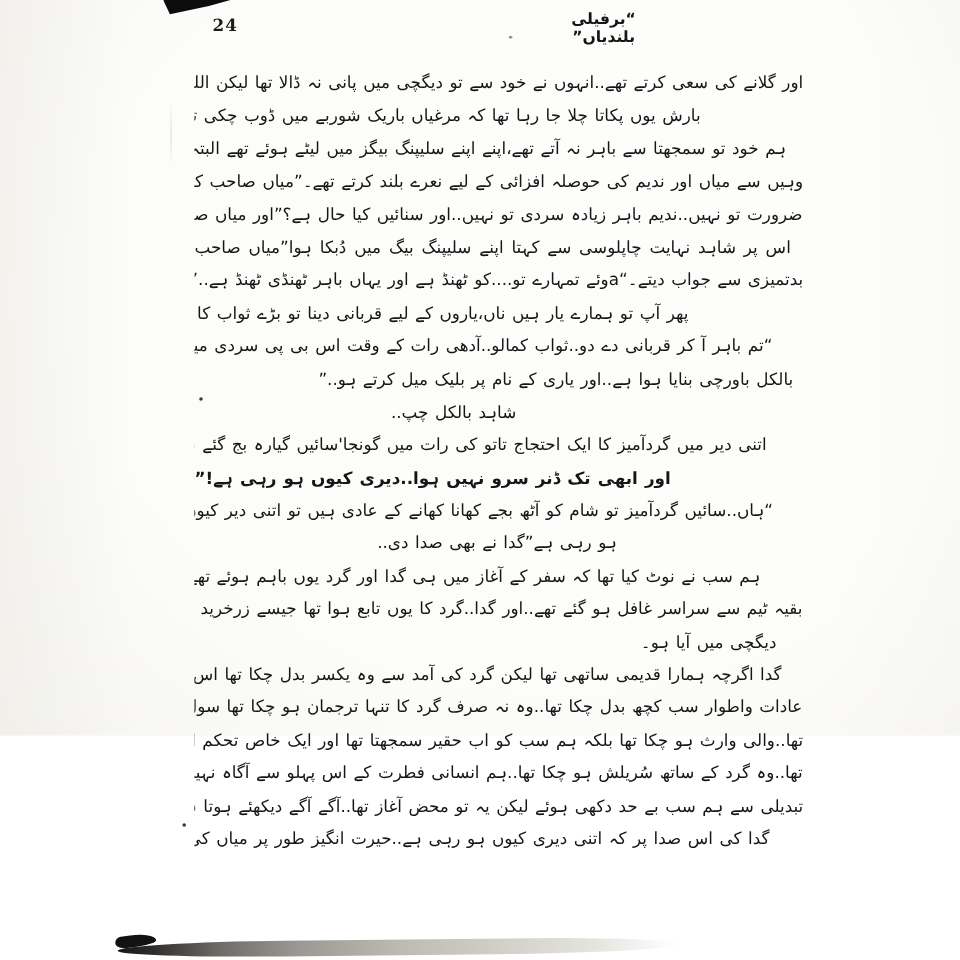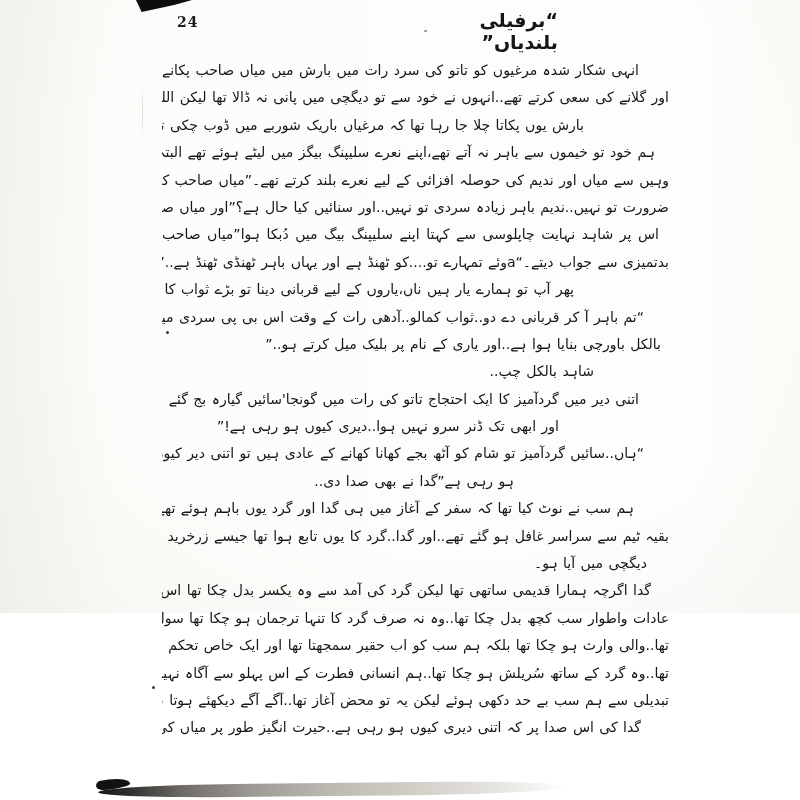--- a/index.html
+++ b/index.html
@@ -44,22 +44,22 @@
   .speck.s2{left:166px;top:331px;width:3px;height:3px;}
   .speck.s3{left:152px;top:686px;width:3px;height:3px;}
 
   .page-number{
     position:absolute;left:177px;top:14px;
     font-family:"DejaVu Serif","Liberation Serif",serif;
     font-weight:bold;font-size:14px;color:#1c1c1c;letter-spacing:1px;
   }
   .header-title{
     position:absolute;left:448px;top:9px;width:110px;
-    direction:rtl;
-    font-weight:bold;font-size:19px;color:#151515;
+    direction:rtl;text-align:center;
+    font-weight:bold;font-size:13px;color:#151515;
   }
 
   .text-block{
     position:absolute;left:162px;top:57px;width:507px;
     color:#141414;
   }
   .line{
     direction:rtl;unicode-bidi:plaintext;
     height:27.4px;line-height:27.4px;
     font-size:14px;letter-spacing:.1px;word-spacing:1px;
@@ -75,34 +75,33 @@
   <div class="wedge"></div>
   <div class="crease"></div>
   <div class="speck s1"></div>
   <div class="speck s2"></div>
   <div class="speck s3"></div>
 
   <div class="page-number">24</div>
   <div class="header-title">“برفیلی بلندیاں”</div>
 
   <div class="text-block">
-      <div class="line line-justify" dir="rtl" style="padding-right: 30px;">انہی شکار شدہ مرغیوں کو تاتو کی سرد رات میں بارش میں میاں صاحب پکانے</div>
       <div class="line line-justify" dir="rtl" style="padding-right: 0px;">اور گلانے کی سعی کرتے تھے..انہوں نے خود سے تو دیگچی میں پانی نہ ڈالا تھا لیکن اللہ میاں اس میں</div>
       <div class="line line-end" dir="rtl" style="padding-right: 85px;">بارش یوں پکاتا چلا جا رہا تھا کہ مرغیاں باریک شوربے میں ڈوب چکی تھیں..</div>
-      <div class="line line-justify" dir="rtl" style="padding-right: 14px;">ہم خود تو خیموں سے باہر نہ آتے تھے،اپنے نعرے سلیپنگ بیگز میں لیٹے ہوئے تھے البتہ</div>
+      <div class="line line-justify" dir="rtl" style="padding-right: 14px;">ہم خود تو سمجھتا سے باہر نہ آتے تھے،اپنے اپنے سلیپنگ بیگز میں لیٹے ہوئے تھے البتہ</div>
       <div class="line line-justify" dir="rtl" style="padding-right: 0px;">وہیں سے میاں اور ندیم کی حوصلہ افزائی کے لیے نعرے بلند کرتے تھے۔”میاں صاحب کسی چیز کی</div>
       <div class="line line-justify" dir="rtl" style="padding-right: 0px;">ضرورت تو نہیں..ندیم باہر زیادہ سردی تو نہیں..اور سنائیں کیا حال ہے؟”اور میاں صاحب نہایت</div>
       <div class="line line-justify" dir="rtl" style="padding-right: 10px;">اس پر شاہد نہایت چاپلوسی سے کہتا اپنے سلیپنگ بیگ میں دُبکا ہوا”میاں صاحب</div>
       <div class="line line-justify" dir="rtl" style="padding-right: 0px;">بدتمیزی سے جواب دیتے۔“aوئے تمہارے تو....کو ٹھنڈ ہے اور یہاں باہر ٹھنڈی ٹھنڈ ہے..”</div>
       <div class="line line-end" dir="rtl" style="padding-right: 95px;">پھر آپ تو ہمارے یار ہیں ناں،یاروں کے لیے قربانی دینا تو بڑے ثواب کا کام ہے..”</div>
       <div class="line line-justify" dir="rtl" style="padding-right: 25px;">“تم باہر آ کر قربانی دے دو..ثواب کمالو..آدھی رات کے وقت اس بی پی سردی میں</div>
       <div class="line line-end" dir="rtl" style="padding-right: 8px;">بالکل باورچی بنایا ہوا ہے..اور یاری کے نام پر بلیک میل کرتے ہو..”</div>
-      <div class="line line-end" dir="rtl" style="padding-right: 75px;">شاہد بالکل چپ..</div>
+      <div class="line line-end" dir="rtl" style="padding-right: 75px; text-align: center;">شاہد بالکل چپ..</div>
       <div class="line line-justify" dir="rtl" style="padding-right: 30px;">اتنی دیر میں گردآمیز کا ایک احتجاج تاتو کی رات میں گونجا'سائیں گیارہ بج گئے ہیں</div>
-      <div class="line line-end" dir="rtl" style="padding-right: 110px;">اور ابھی تک ڈنر سرو نہیں ہوا..دیری کیوں ہو رہی ہے!”</div>
+      <div class="line line-end" dir="rtl" style="padding-right: 110px; font-weight: bold;">اور ابھی تک ڈنر سرو نہیں ہوا..دیری کیوں ہو رہی ہے!”</div>
       <div class="line line-justify" dir="rtl" style="padding-right: 25px;">“ہاں..سائیں گردآمیز تو شام کو آٹھ بجے کھانا کھانے کے عادی ہیں تو اتنی دیر کیوں</div>
       <div class="line line-end" dir="rtl" style="padding-right: 155px; text-align: right;">ہو رہی ہے”گدا نے بھی صدا دی..</div>
       <div class="line line-justify" dir="rtl" style="padding-right: 35px;">ہم سب نے نوٹ کیا تھا کہ سفر کے آغاز میں ہی گدا اور گرد یوں باہم ہوئے تھے کہ</div>
       <div class="line line-justify" dir="rtl" style="padding-right: 0px;">بقیہ ٹیم سے سراسر غافل ہو گئے تھے..اور گدا..گرد کا یوں تابع ہوا تھا جیسے زرخرید غلام ہو..اس کے</div>
       <div class="line line-end" dir="rtl" style="padding-right: 22px;">دیگچی میں آیا ہو۔</div>
       <div class="line line-justify" dir="rtl" style="padding-right: 18px;">گدا اگرچہ ہمارا قدیمی ساتھی تھا لیکن گرد کی آمد سے وہ یکسر بدل چکا تھا اس کی شکل وشباہت،</div>
       <div class="line line-justify" dir="rtl" style="padding-right: 0px;">عادات واطوار سب کچھ بدل چکا تھا..وہ نہ صرف گرد کا تنہا ترجمان ہو چکا تھا سول سپوکس مین ہو چکا</div>
       <div class="line line-justify" dir="rtl" style="padding-right: 0px;">تھا..والی وارث ہو چکا تھا بلکہ ہم سب کو اب حقیر سمجھتا تھا اور ایک خاص تحکم انگیز لہجے میں بات کرتا</div>
       <div class="line line-justify" dir="rtl" style="padding-right: 0px;">تھا..وہ گرد کے ساتھ سُریلش ہو چکا تھا..ہم انسانی فطرت کے اس پہلو سے آگاہ نہیں تھے..اور اس</div>
       <div class="line line-justify" dir="rtl" style="padding-right: 0px;">تبدیلی سے ہم سب بے حد دکھی ہوئے لیکن یہ تو محض آغاز تھا..آگے آگے دیکھئے ہوتا ہے کیا..</div>

